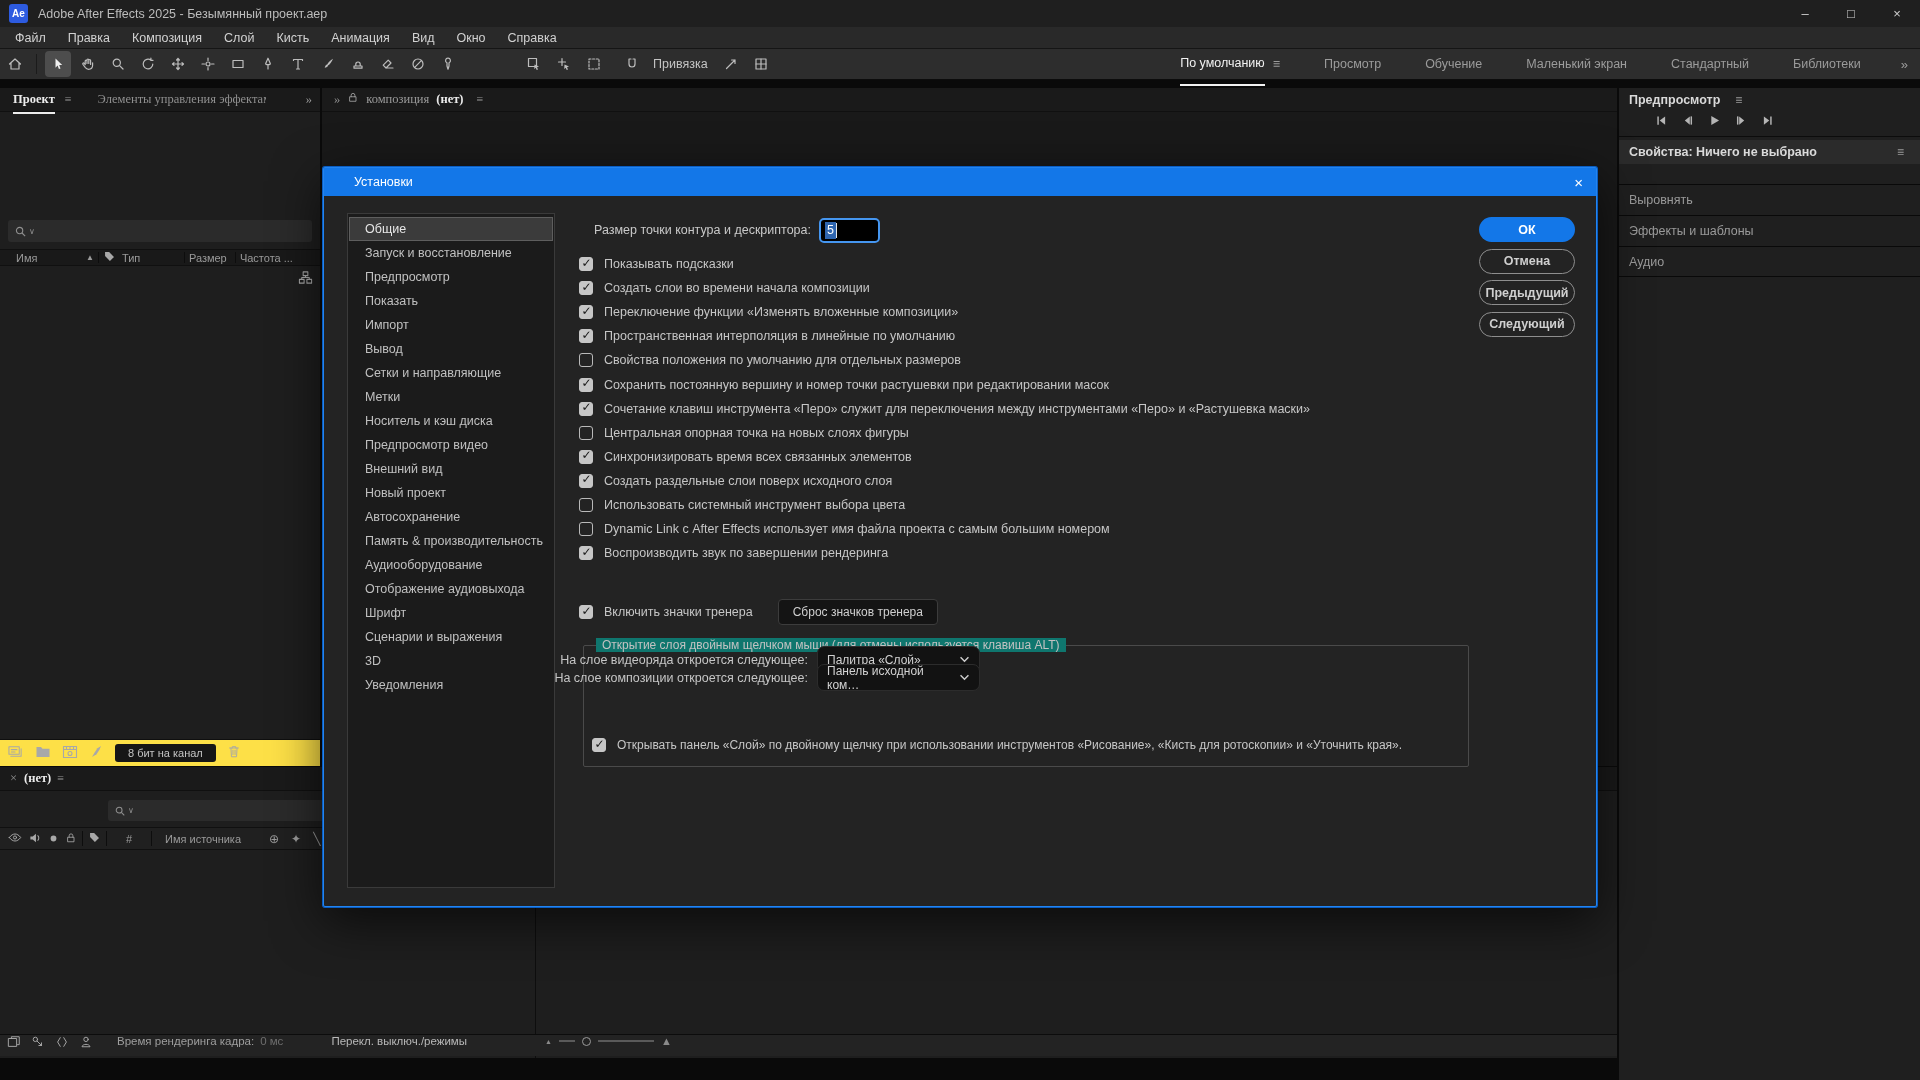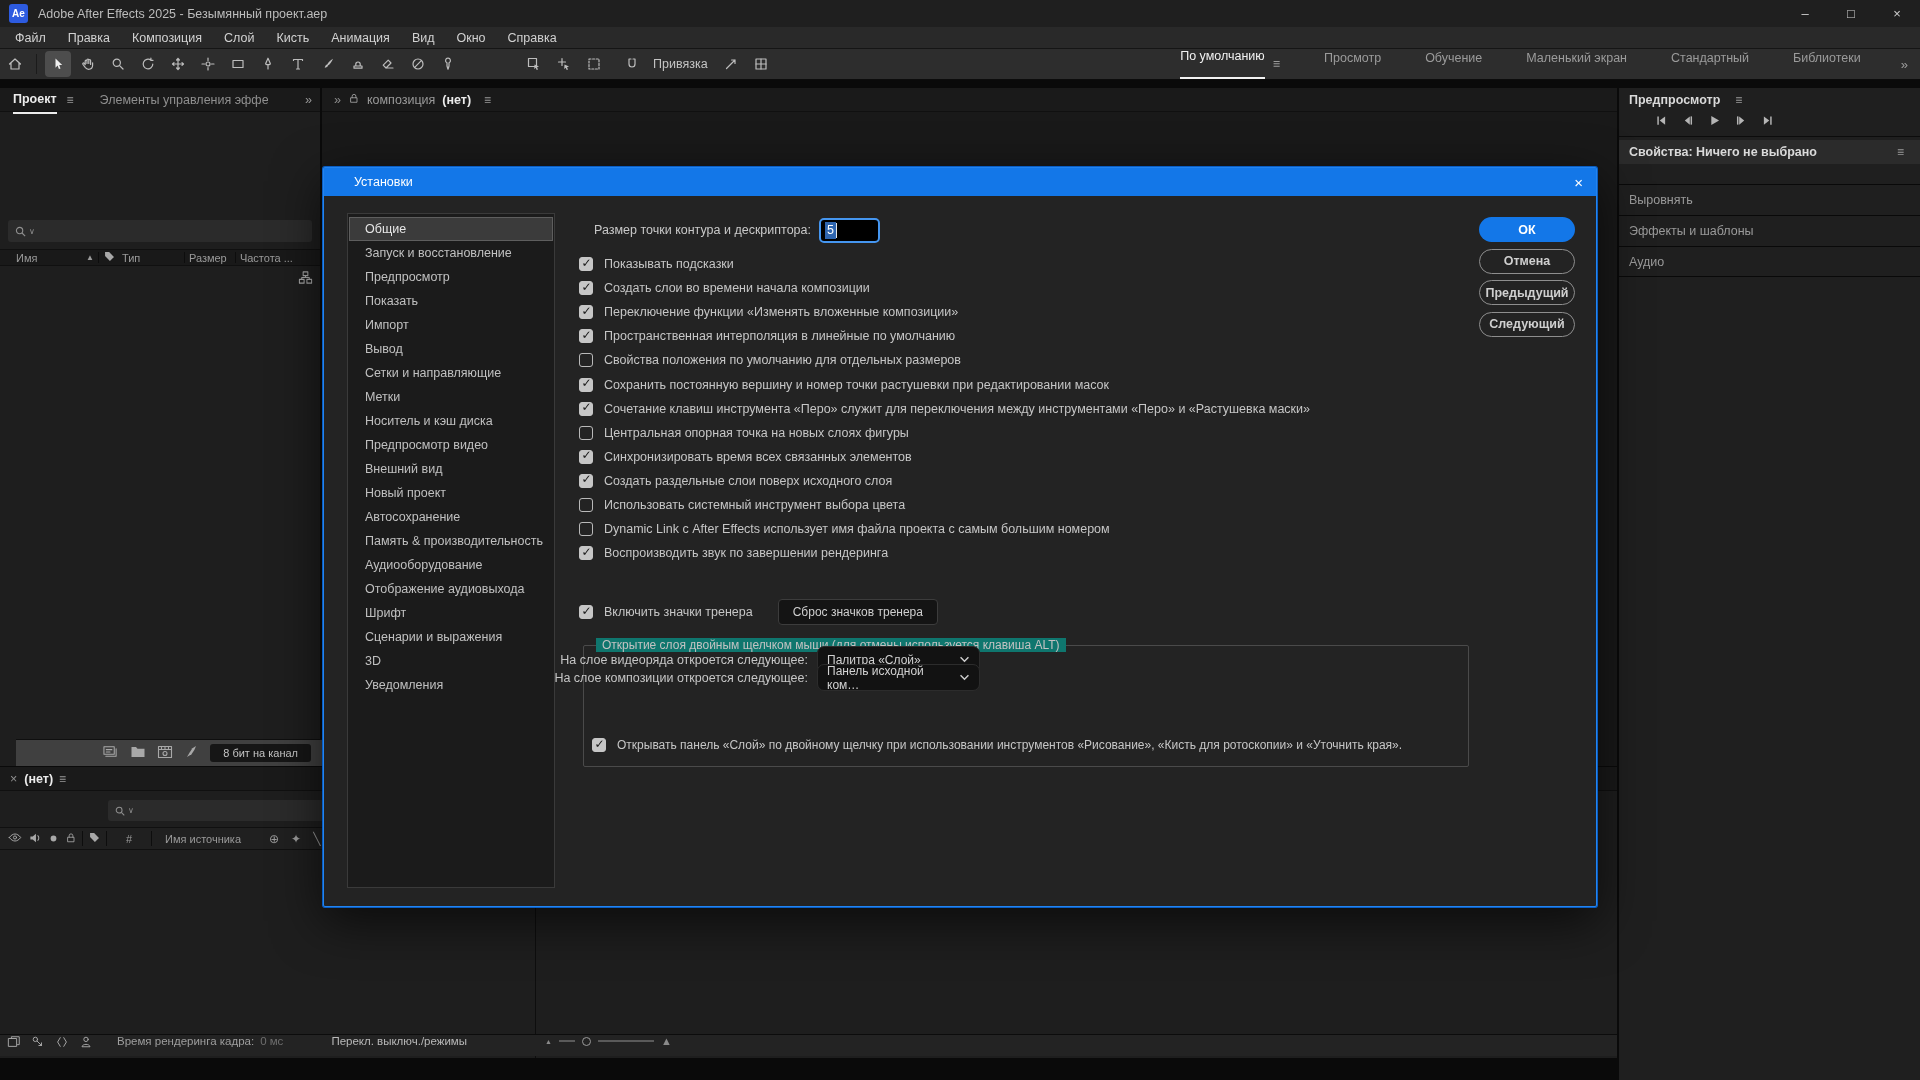--- a/index.html
+++ b/index.html
@@ -22,47 +22,47 @@
   .tool{width:26px; height:26px; display:flex; align-items:center; justify-content:center; margin:0 2px;}
   .tool svg{stroke:#bdbdbd; fill:none; stroke-width:1.2; stroke-linecap:round; stroke-linejoin:round;}
   .tool svg .f{fill:#bdbdbd; stroke:none;}
   .tool.active{background:#4d4d4d; border-radius:4px;}
   .tool.active svg{stroke:#f0f0f0;}
   .tool.active svg .f{fill:#f0f0f0;}
   .tb-sep{width:1px; height:20px; background:#1b1b1b; margin:0 6px;}
   .tb-gap{width:56px;}
   .snap-wrap{display:flex; align-items:center; gap:6px; margin:0 8px; color:#c4c4c4;}
   .workspaces{margin-left:auto; display:flex; align-items:center; gap:0; padding-right:6px;}
-  .ws{display:flex; align-items:flex-end; gap:8px; color:#9b9b9b; font-size:12.5px; padding:0 22px; height:30px; line-height:30px; white-space:nowrap;}
+  .ws{display:flex; align-items:center; gap:8px; color:#9b9b9b; font-size:12.5px; padding:0 22px; height:30px; line-height:30px; white-space:nowrap;}
   .ws .ws-label{position:relative; padding:6px 0;}
   .ws.active{color:#f2f2f2;}
   .ws.active .ws-label{border-bottom:2px solid #f2f2f2;}
   .ws-menu{color:#9b9b9b;}
   .ws-overflow{color:#9b9b9b; padding:0 12px; font-size:13px;}
 
   
-  .panel-tabbar{height:24px; background:#1a1a1a; display:flex; align-items:center; border-bottom:1px solid #101010;}
+  .panel-tabbar{height:24px; background:#1a1a1a; display:flex; align-items:center; border-bottom:1px solid #101010;font-family:Liberation Serif, serif;}
   .tab-menu{color:#9a9a9a; margin:0 6px; font-size:12px;}
   .search-box{background:#2b2b2b; border-radius:3px; display:flex; align-items:center; padding-left:6px; color:#8f8f8f;}
   .search-box svg{stroke:#8f8f8f; fill:none; stroke-width:1.2;}
   .search-caret{font-size:8px; margin-left:2px; color:#8f8f8f;}
   .ic svg{stroke:#a8a8a8; fill:none; stroke-width:1.1; stroke-linecap:round; stroke-linejoin:round;}
   .ic svg .f{fill:#a8a8a8; stroke:none;}
 
   
   .project{position:absolute; left:0; top:88px; width:320px; height:678px; background:#1e1e1e;}
   .p-tab-active{color:#ececec; font-weight:bold; padding:0 4px 0 13px; height:24px; line-height:22px; white-space:nowrap;}
   .p-tab-active .ul{display:inline-block; border-bottom:2px solid #ececec; padding-bottom:2px;}
   .p-tab-inactive{color:#8f8f8f; margin-left:20px; white-space:nowrap; overflow:hidden; max-width:168px; flex:none;}
   .p-overflow{margin-left:auto; padding-right:8px; color:#9a9a9a;}
   .p-search{position:absolute; left:8px; top:132px; width:304px; height:22px;}
   .p-cols{position:absolute; left:0; top:161px; width:100%; height:17px; background:#191919; border-top:1px solid #101010; border-bottom:1px solid #101010; display:flex; align-items:center; font-size:11px; color:#9a9a9a;}
   .p-col-sep{width:1px; height:11px; background:#0d0d0d; margin:0 4px;}
   .p-flow{position:absolute; right:7px; top:182px;}
-  .p-footer{position:absolute; left:16px; bottom:0; width:100%; height:27px; background:#404040; border-top:1px solid #0f0f0f; display:flex; align-items:center; gap:11px; padding-left:7px;justify-content:flex-end;}
+  .p-footer{position:absolute; left:0; bottom:0; width:100%; height:27px; background:#fde047; border-top:1px solid #0f0f0f; display:flex; align-items:center; gap:11px; padding-left:7px;}
   .depth-btn{background:#161616; border-radius:3px; color:#c4c4c4; font-size:11px; padding:3px 13px;}
 
   
   .comp{position:absolute; left:322px; top:88px; width:1295px; height:678px; background:#1a1a1a;}
   .c-tabbar{gap:7px; padding-left:12px;}
   .c-overflow{color:#8f8f8f;}
   .c-label{color:#9a9a9a;}
   .c-name{color:#ececec; font-weight:bold;}
   .c-viewer{position:absolute; left:0; top:24px; right:0; bottom:0; background:#191919;}
   .c-scrollthumb{position:absolute; right:2px; top:726px; width:4px; height:34px; background:#4a4a4a; border-radius:2px;}

